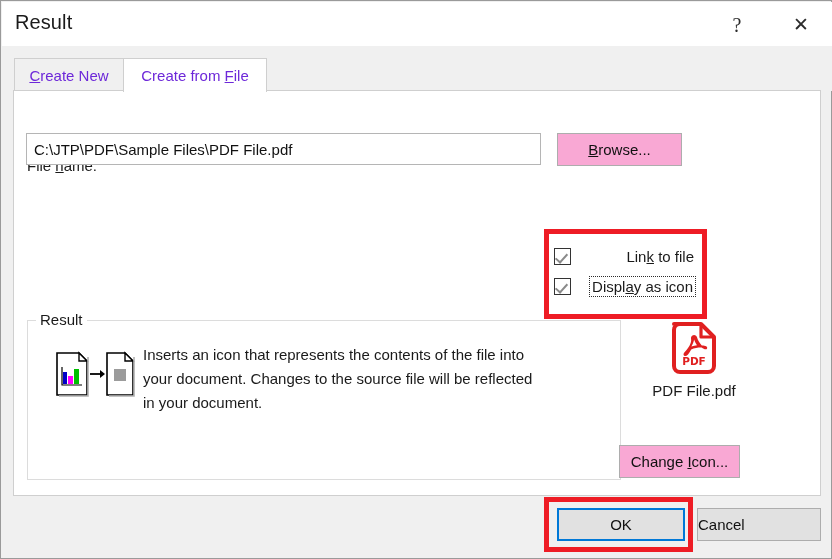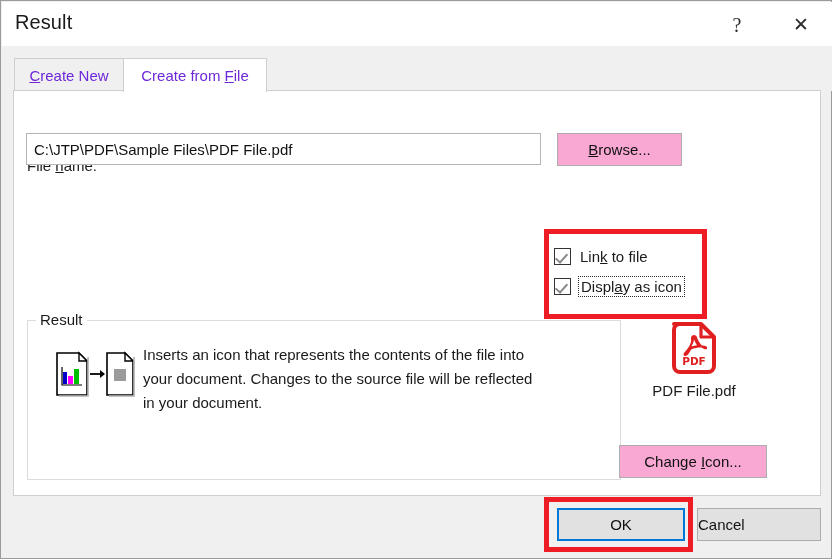--- a/index.html
+++ b/index.html
@@ -158,37 +158,38 @@
   }
   #browse-button {
     left: 543px;
     top: 42px;
     width: 125px;
     height: 33px;
   }
   #change-icon-button {
     left: 605px;
     top: 354px;
-    width: 148px;
+    width: 121px;
     height: 33px;
   }
 
   
   #checkbox-group {
     position: absolute;
     left: 540px;
     top: 150px;
     width: 140px;
   }
   .checkbox-row {
     position: relative;
     height: 30px;
     display: flex;
     align-items: center;
     cursor: default;
+    justify-content: space-between;
   }
   .checkbox-box {
     width: 17px;
     height: 17px;
     box-sizing: border-box;
     border: 1px solid #333333;
     background: #ffffff;
     position: relative;
     flex: 0 0 auto;
   }

